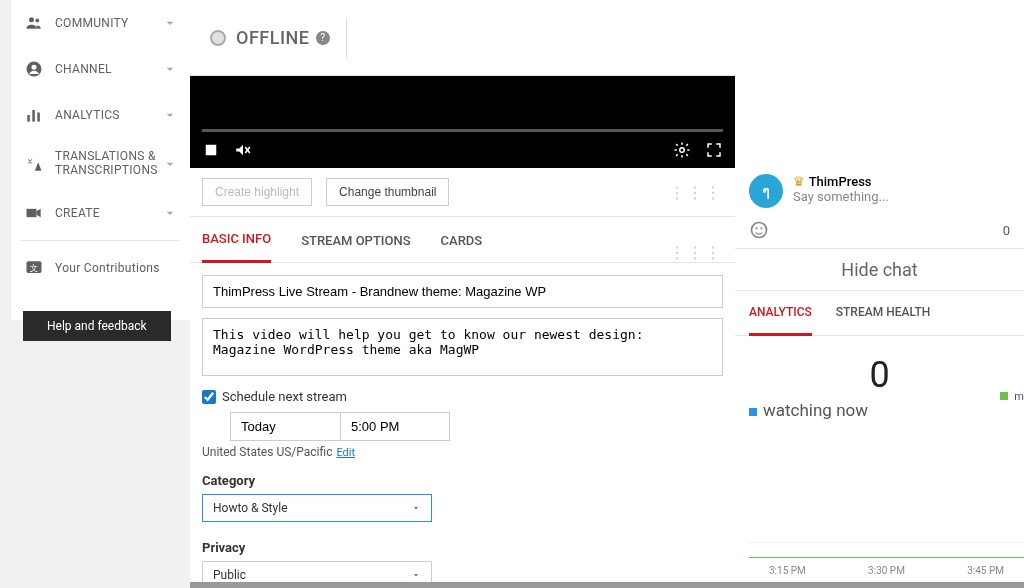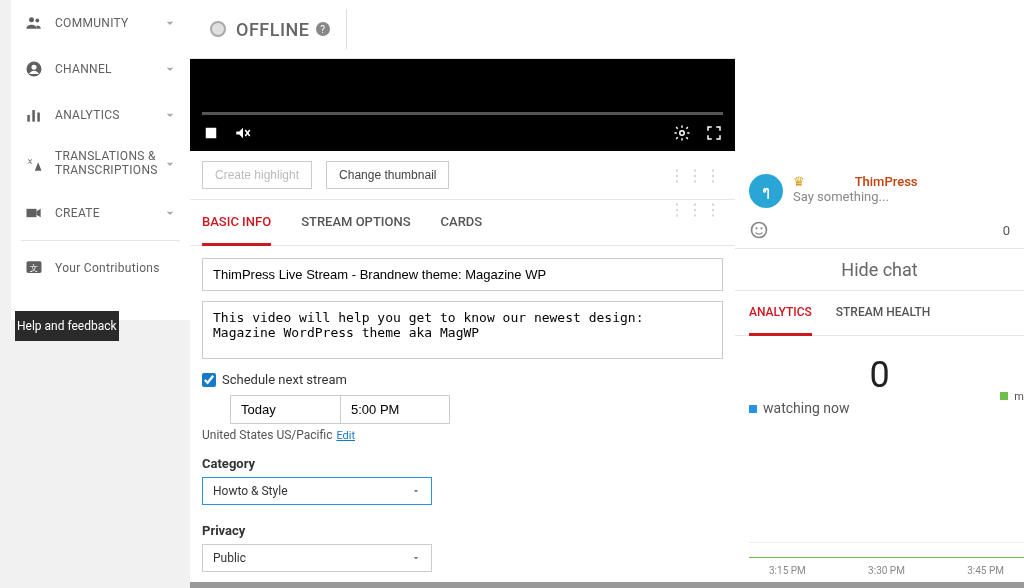--- a/index.html
+++ b/index.html
@@ -3,38 +3,38 @@
 <meta charset="utf-8">
 <style>
   * { box-sizing: border-box; margin: 0; padding: 0; }
   body { font-family: Roboto, Arial, sans-serif; font-size: 13px; color: #333; background: #f1f1f1; width: 1024px; height: 588px; overflow: hidden; }
   .sidebar { position: absolute; left: 11px; top: 0; width: 180px; background: #fff; height: 320px; border-right: 1px solid #e5e5e5;}
   .side-item { display: flex; align-items: center; padding: 12px 12px; cursor: pointer; color:#606060; font-size:12px; text-transform: uppercase; letter-spacing:.3px;}
   .side-item .icon { width: 22px; height: 22px; margin-right: 10px; display:flex; align-items:center; justify-content:center; fill:#606060;}
   .side-item .label { flex:1; }
   .side-item .chev { fill:#aaa; }
   .side-sep { border-top:1px solid #e6e6e6; margin: 4px 10px;}
-  .help-btn { margin: 20px 4px; background:#2a2a2a; color:#fff; padding:8px 2px; display:inline-block; font-size:12px;}
+  .help-btn { margin: 20px 12px; background:#2a2a2a; color:#fff; padding:8px 24px; display:inline-block; font-size:12px;}
   
   .main { position:absolute; left:190px; top:0; width: 545px; height:588px; background:#fff;}
-  .hdr { height:59px; display:flex; align-items:center; padding: 0 20px; border-bottom:1px solid #e6e6e6;}
+  .hdr { height:76px; display:flex; align-items:center; padding: 0 20px; border-bottom:1px solid #e6e6e6;}
   .offline-dot { width:16px; height:16px; border-radius:50%; border:2px solid #aaa; background:#e0e0e0; margin-right:10px;}
   .offline-txt { font-size:18px; font-weight:500; color:#666; letter-spacing:.5px;}
   .q-icon { width:14px; height:14px; background:#888; color:#fff; border-radius:50%; font-size:10px; display:flex; align-items:center; justify-content:center; margin-left:6px;}
   .vsep { width:1px; height:40px; background:#ddd; margin-left:16px;}
   .player { background:#000; height:92px; position:relative; }
   .player-bar { position:absolute; bottom:0; left:0; right:0; height:36px; display:flex; align-items:center; padding:0 12px; gap:14px;}
   .player-bar .sp { flex:1;}
   .player-seek { position:absolute; bottom:36px; left:12px; right:12px; height:3px; background:#555;}
   .pctrl { width:18px; height:18px; fill:#fff;}
   .thumb-row { display:flex; align-items:center; padding:10px 12px; border-bottom:1px solid #e6e6e6; gap:14px;}
   .btn-ghost { border:1px solid #ccc; background:#fff; padding:6px 12px; color:#444; font-size:12px; cursor:pointer;}
   .btn-ghost.disabled { color:#bbb; cursor:default;}
   .dragh { margin-left:auto; color:#ccc; font-size:16px; letter-spacing:2px;}
-  .tabs { display:flex; gap:30px; padding:0 12px; border-bottom:1px solid #e6e6e6; align-items:flex-start;}
+  .tabs { display:flex; gap:30px; padding:0 12px; border-bottom:1px solid #e6e6e6; align-items:flex-end;}
   .tab { padding:14px 0; font-size:13px; color:#555; font-weight:500; cursor:pointer;}
   .tab.active { color:#cc181e; border-bottom:3px solid #cc181e; margin-bottom:-1px;}
   .form { padding:12px;}
   .tinput { width:100%; border:1px solid #ccc; padding:8px 10px; font-size:13px; margin-bottom:10px;}
   .tarea { width:100%; border:1px solid #ccc; padding:8px 10px; font-size:13px; height:58px; resize:none; margin-bottom:10px;}
   .chkrow { display:flex; align-items:center; gap:6px; margin-bottom:8px; font-size:13px;}
   .chkrow input { width:14px; height:14px; accent-color:#167ac6;}
   .dt-row { display:flex; gap:0; margin-bottom:4px;margin-left:28px;}
   .dt-row input { border:1px solid #ccc; padding:6px 10px; font-size:13px; }
   .dt-row input:first-child { width:110px; border-right:none;}
@@ -43,32 +43,32 @@
   .tz a { color:#167ac6; font-size:11px; margin-left:4px;}
   .flabel { font-weight:bold; font-size:13px; margin-bottom:6px;}
   .sel { border:1px solid #ccc; width:230px; padding:6px 10px; font-size:12px; display:flex; justify-content:space-between; align-items:center; margin-bottom:18px; background:#fff;}
   .sel.focus { border:1px solid #2793e6;}
   
   .right { position:absolute; left:735px; top:0; width:289px; height:588px; background:#fff; }
   .saved { font-size:15px; color:#555; position:absolute; top:22px; left:660px;}
   .chat-top { height:60px;}
   .chat-meta { padding:14px 14px 8px; display:flex; gap:10px;}
   .avatar { width:34px; height:34px; border-radius:50%; background:#2aa6d6; color:#fff; display:flex; align-items:center; justify-content:center; font-weight:bold; font-size:14px;}
-  .uname { color:#c2410c; font-size:13px; font-weight:500;margin-left:46px;}
+  .uname { color:#000000; font-size:13px; font-weight:500;}
   .crown { color:#d4a017; margin-right:4px;}
   .say { color:#888; font-size:13px;}
   .emoji-row { display:flex; align-items:center; padding:4px 14px 8px; border-bottom:1px solid #e6e6e6;}
   .emoji { width:20px; height:20px; fill:#888;}
   .ccount { margin-left:auto; color:#555; font-size:13px;}
   .hide-chat { text-align:center; padding:10px 0; font-size:18px; color:#666; border-bottom:1px solid #e6e6e6;}
   .rtabs { display:flex; gap:24px; padding:0 14px; border-bottom:1px solid #e6e6e6;}
   .rtab { padding:14px 0; font-size:12px; font-weight:500; color:#555;}
   .rtab.active { color:#cc181e; border-bottom:3px solid #cc181e; margin-bottom:-1px;}
   .bignum { text-align:center; font-size:36px; font-weight:400; color:#222; margin-top:18px;}
-  .watching { font-size:14px; color:#555; padding:4px 14px;}
+  .watching { font-size:17px; color:#555; padding:4px 14px;}
   .sq { display:inline-block; width:8px; height:8px; background:#2793e6; margin-right:6px;}
   .sq.g { background:#6fbf4b;}
   .mleg { position:absolute; right:0; top:390px; font-size:11px; color:#555;}
   .chart { position:absolute; bottom:16px; left:14px; right:0; height:30px; border-top:1px solid #eee;}
   .chart .line { position:absolute; bottom:14px; left:0; right:0; height:1px; background:#6fbf4b;}
   .chart .ticks { position:absolute; bottom:-4px; left:0; right:0; display:flex; justify-content:space-between; font-size:10px; color:#888; padding:0 20px;}
   .globalsep { position:absolute; left:190px; right:0; bottom:0; height:6px; background:#999;}
   svg { display:block;}
 </style>
 </head>

